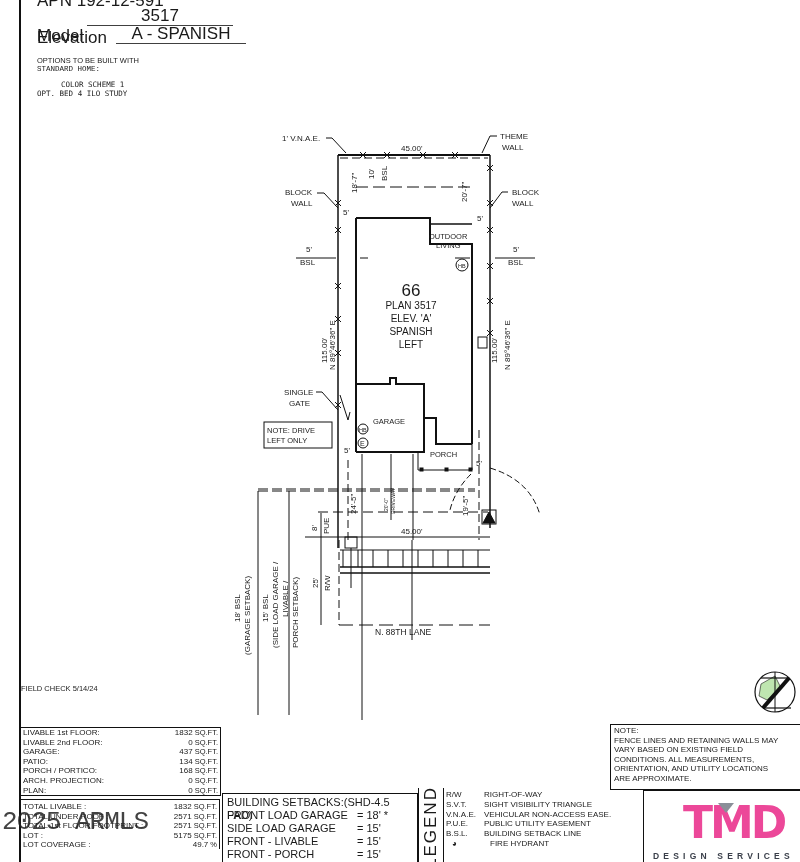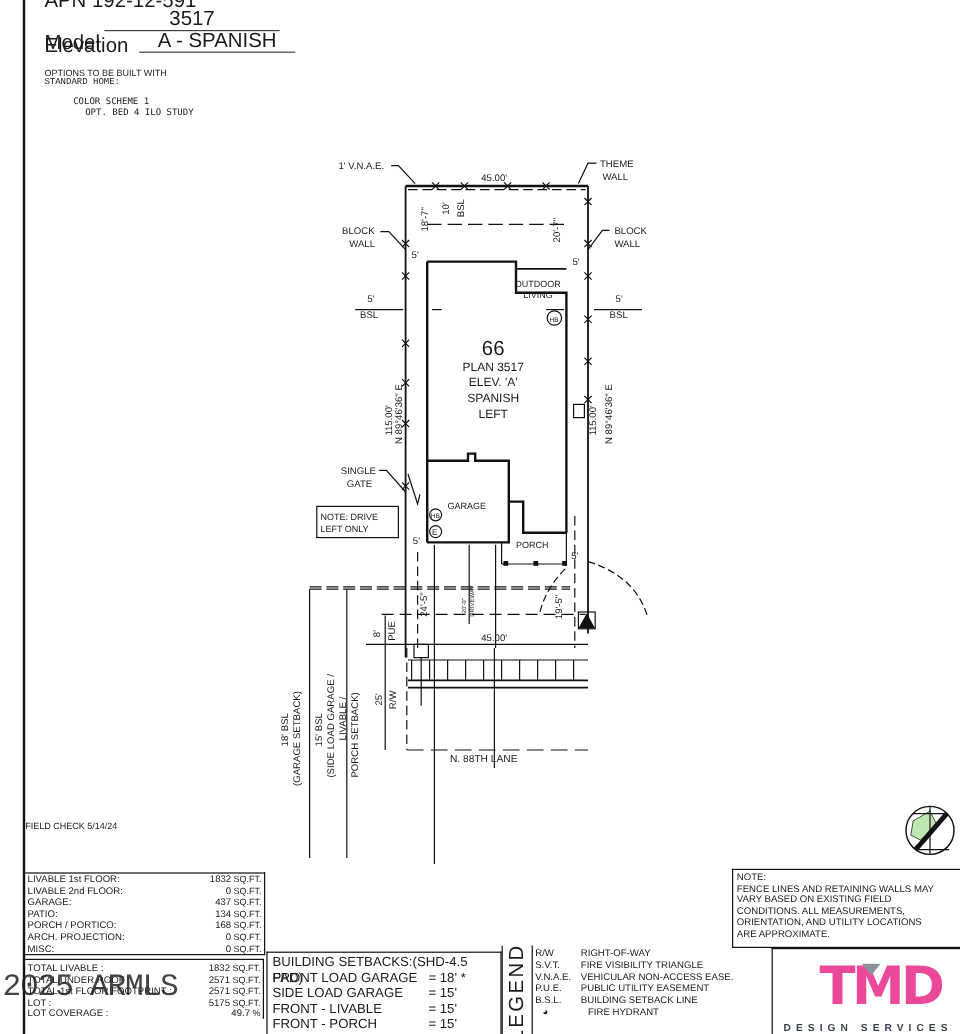--- a/index.html
+++ b/index.html
@@ -36,21 +36,21 @@
 <div class="abs frame-left"></div>
 
 <div class="abs hdr-line" style="top:-9px;">APN 192-12-591</div>
 <div class="abs hdr-line" style="top:10px;margin-top:16px;">Model</div>
 <div class="hdr-val" style="left:87px; top:6px; width:146px; height:19px;">3517</div>
 <div class="abs hdr-line" style="top:28px;">Elevation</div>
 <div class="hdr-val" style="left:116px; top:24px; width:130px; height:19px; text-align:center;">A - SPANISH</div>
 <div class="abs small-caps" style="top:56px;">OPTIONS TO BE BUILT WITH</div>
 <div class="abs small-caps" style="top:65px;font-family:Liberation Mono, monospace;">STANDARD HOME:</div>
 <div class="abs mono" style="top:80px;padding-left:24px;">COLOR SCHEME 1</div>
-<div class="abs mono" style="top:89px;margin-left:34px;">OPT. BED 4 ILO STUDY</div>
+<div class="abs mono" style="top:89px;">OPT. BED 4 ILO STUDY</div>
 
 <svg class="abs" style="left:0; top:0;" width="800" height="720" viewBox="0 0 800 720">
   <g stroke="#111" fill="none" stroke-width="1">
 
     <line x1="338" y1="155" x2="338" y2="548" stroke-width="1.5"></line>
     <line x1="490" y1="155" x2="490" y2="528" stroke-width="1.5"></line>
     <line x1="338" y1="155" x2="490" y2="155" stroke-width="2"></line>
     <line x1="340" y1="158" x2="488" y2="158" stroke-dasharray="8 4"></line>
 
     <line x1="356" y1="187" x2="475" y2="187" stroke-dasharray="12 5"></line>
@@ -236,21 +236,21 @@
     </div>
   <div class="row">
       <span>PORCH / PORTICO:</span>
       <span><b class="num">168</b><span class="unit">SQ.FT.</span></span>
     </div>
   <div class="row">
       <span>ARCH. PROJECTION:</span>
       <span><b class="num">0</b><span class="unit">SQ.FT.</span></span>
     </div>
   <div class="row">
-      <span>MISC:</span>
+      <span>PLAN:</span>
       <span><b class="num">0</b><span class="unit">SQ.FT.</span></span>
     </div>
 </div>
 <div class="abs area-table" style="top:799px; border-top:1px solid #111; border-right:1px solid #111; height:50px; padding-top:2px; box-sizing:border-box;">
   <div class="row">
       <span>TOTAL LIVABLE :</span>
       <span><b class="num">1832</b><span class="unit">SQ.FT.</span></span>
     </div>
   <div class="row">
       <span>TOTAL UNDER ROOF :</span>
@@ -293,21 +293,21 @@
 <div class="abs legend-box">
   <div style="position:absolute; left:2px; top:80px; transform:rotate(-90deg); transform-origin:left top; font-size:17px; letter-spacing:2px; white-space:nowrap;">LEGEND</div>
 </div>
 <div class="abs legend">
   <div class="row">
       <span class="k">R/W</span>
       <span>RIGHT-OF-WAY</span>
     </div>
   <div class="row">
       <span class="k">S.V.T.</span>
-      <span>FIRE VISIBILITY TRIANGLE</span>
+      <span>SIGHT VISIBILITY TRIANGLE</span>
     </div>
   <div class="row">
       <span class="k">V.N.A.E.</span>
       <span>VEHICULAR NON-ACCESS EASE.</span>
     </div>
   <div class="row">
       <span class="k">P.U.E.</span>
       <span>PUBLIC UTILITY EASEMENT</span>
     </div>
   <div class="row">

